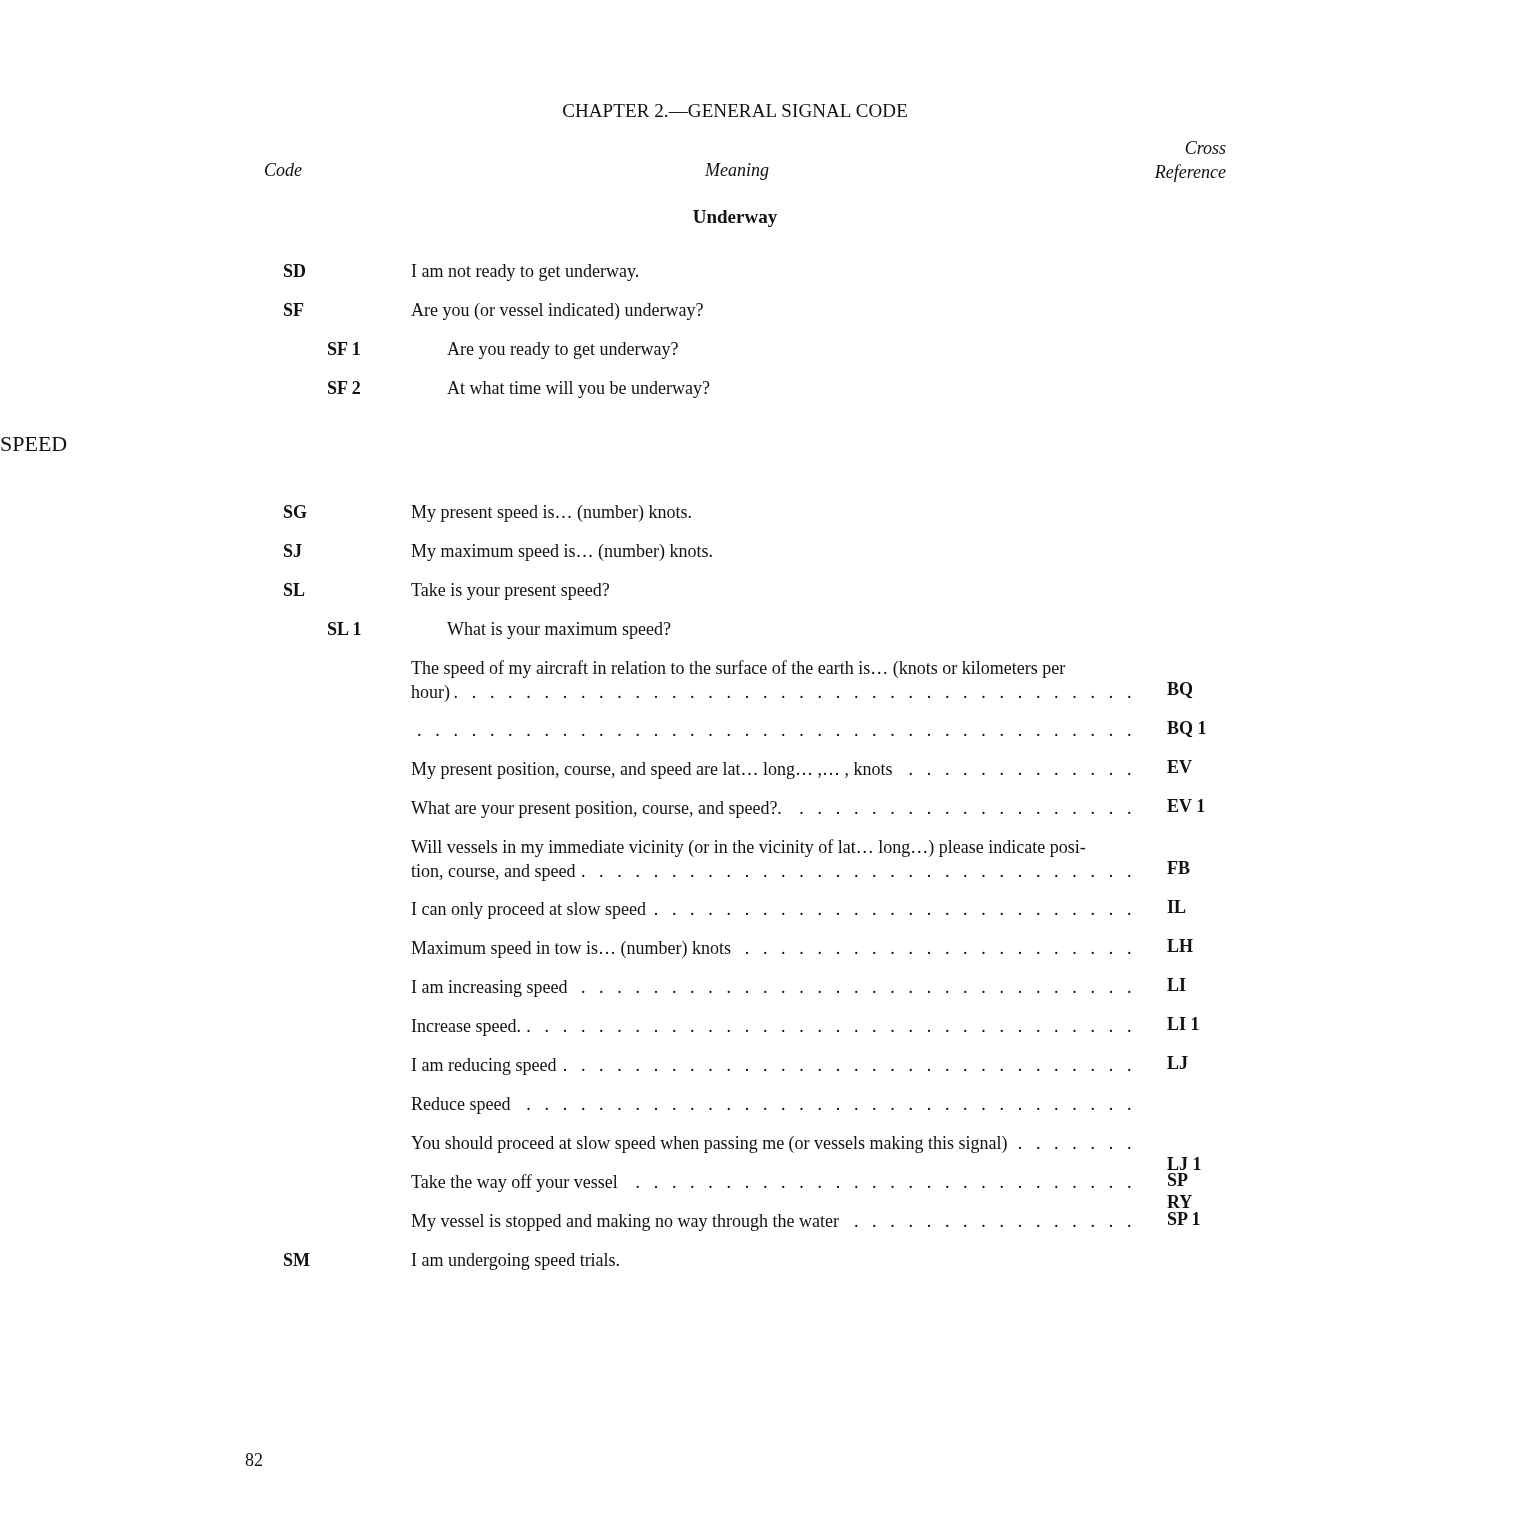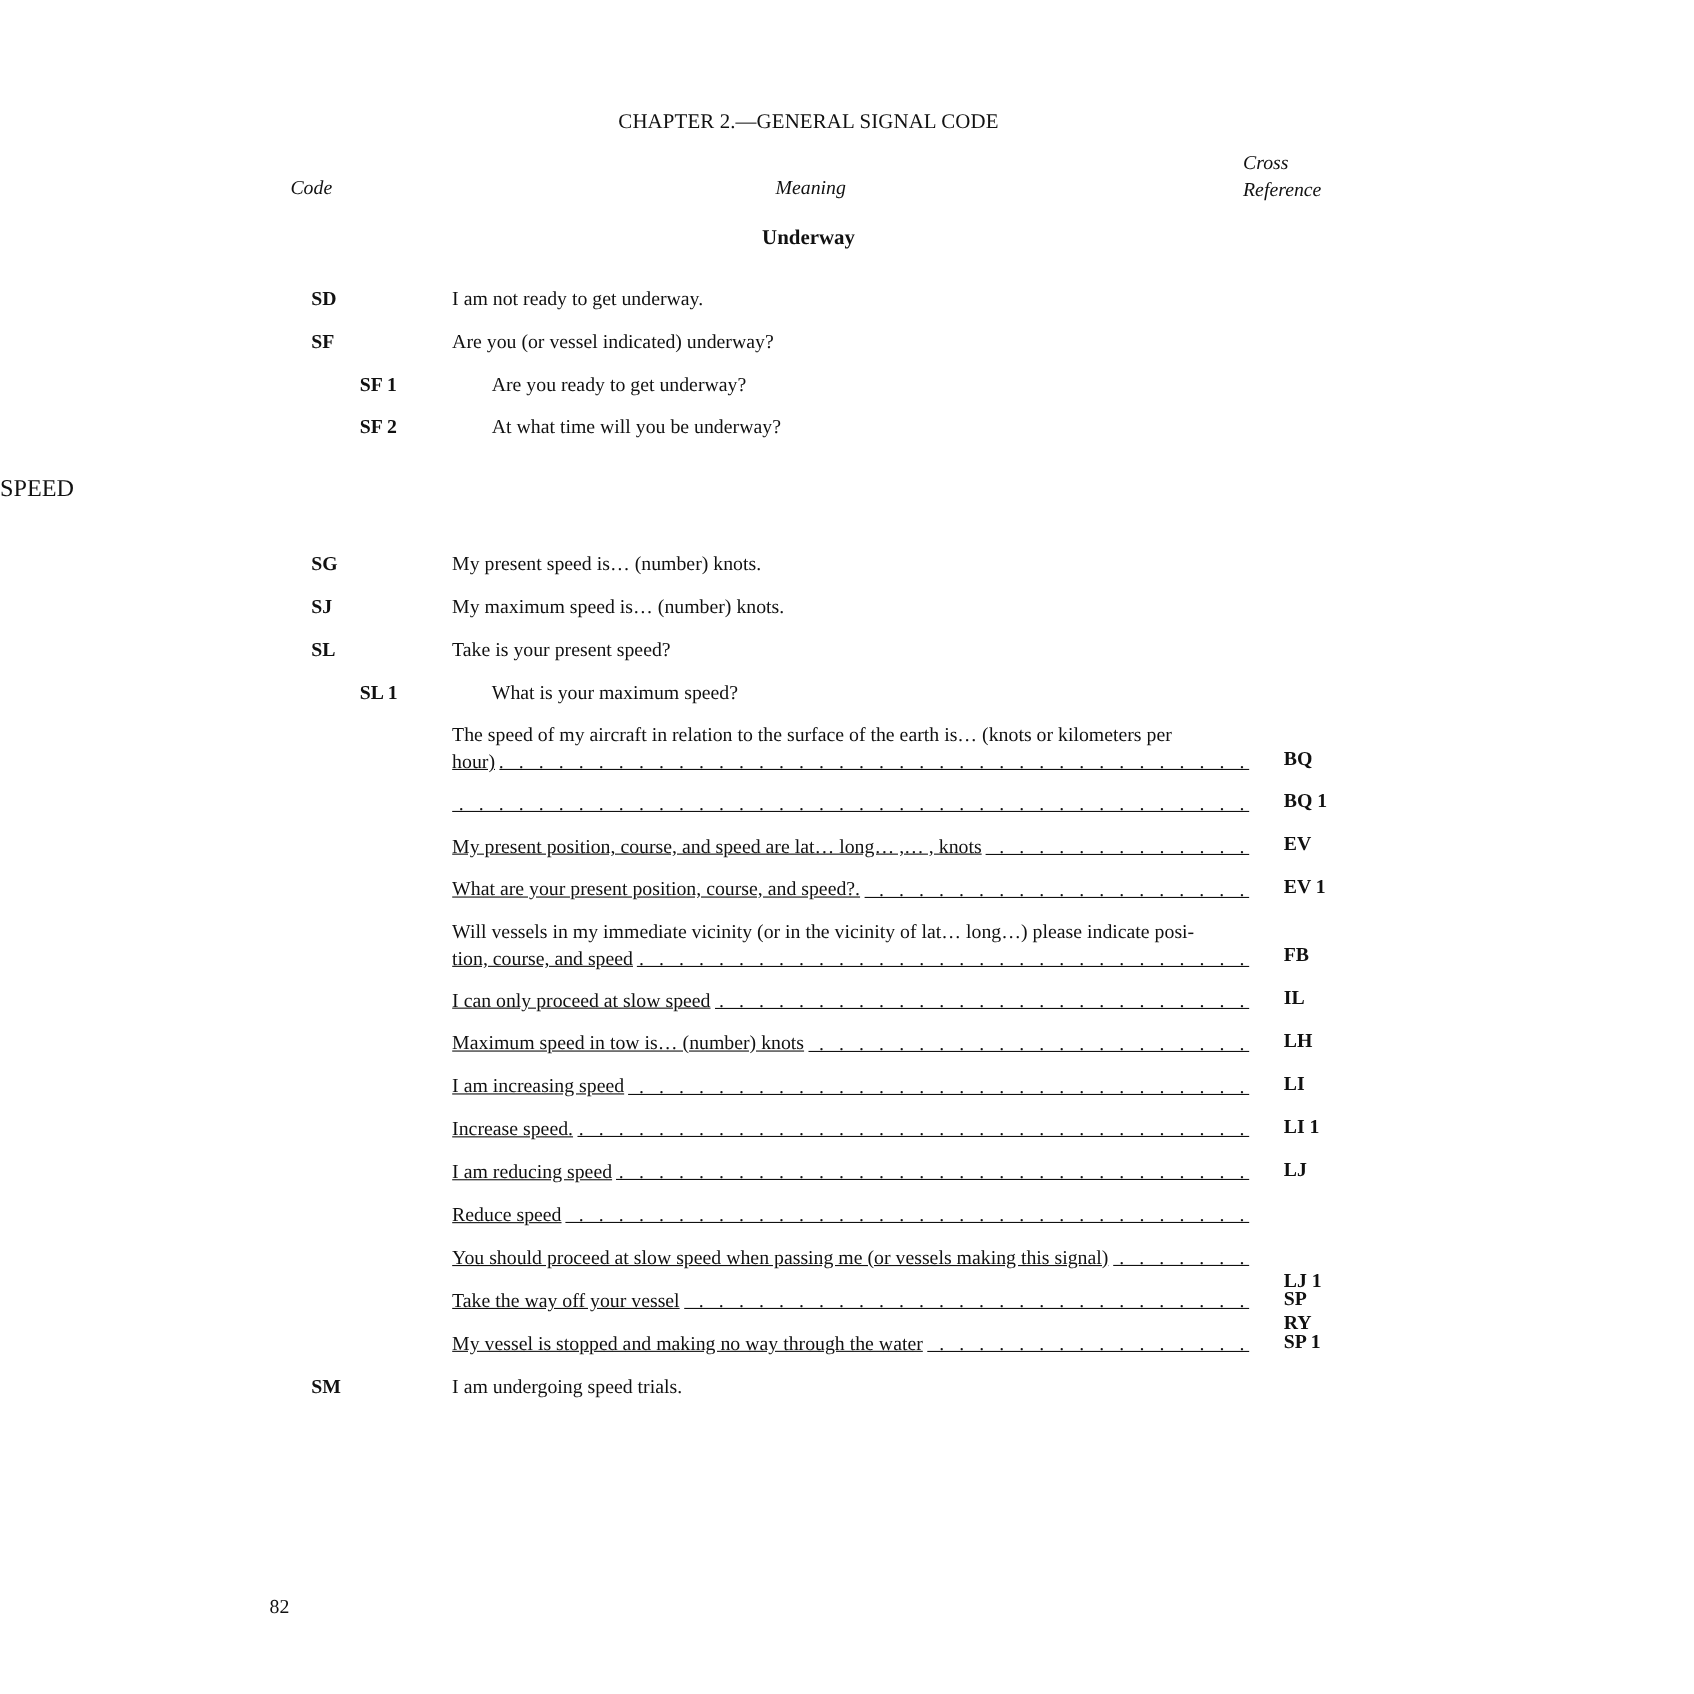--- a/index.html
+++ b/index.html
@@ -9,37 +9,37 @@
       color: #111111;
     }
     .page { position: absolute; left: 0; top: 0; width: 1540px; height: 1536px; }
     .chapter-title {
       position: absolute; left: 0; width: 1470px; top: 100px;
       text-align: center; font-size: 19px; letter-spacing: 0.1px;
     }
     .col-head { position: absolute; font-style: italic; font-size: 18px; }
     .col-code { left: 264px; top: 160px; }
     .col-meaning { left: 705px; top: 160px; }
-    .col-xref { left: 1130px; top: 136px; width: 96px; text-align: left; line-height: 24px; }
+    .col-xref { left: 1130px; top: 136px; width: 96px; text-align: right; line-height: 24px; }
     .section-sub {
       position: absolute; left: 0; width: 1470px; text-align: center;
       font-weight: bold; font-size: 19px; top: 206px;
     }
     .section-main {
       position: absolute; left: 0; width: 1470px; 
       font-weight: normal; font-size: 22px; top: 431px;
     }
     .row { position: absolute; left: 0; width: 1540px; font-size: 18px; line-height: 24px; }
     .code { position: absolute; left: 257px; font-weight: bold; margin-left: 26px; }
     .subcode { position: absolute; left: 327px; font-weight: bold; }
     .meaning { position: absolute; left: 411px; width: 730px; }
     .submeaning { position: absolute; left: 447px; width: 700px; }
     .xrow { position: absolute; left: 411px; width: 725px; font-size: 18px; line-height: 24px; }
     .xrow .txt { display: block; }
-    .leader-line { display: flex; align-items: flex-start; white-space: nowrap; overflow: hidden; text-decoration: underline; }
+    .leader-line { display: flex; align-items: flex-start; white-space: nowrap; overflow: hidden; }
     .leader-line .t { flex: 0 0 auto; padding-right: 4px; }
     .leader-line .dots {
       flex: 1 1 auto; overflow: hidden; white-space: nowrap;
       letter-spacing: 4.6px; text-align: right; direction: rtl;
     }
     .xref { position: absolute; left: 1167px; font-weight: bold; font-size: 18px; }
     .page-number { position: absolute; left: 245px; top: 1450px; font-size: 18px; }
   </style>
 </head>
 <body>

